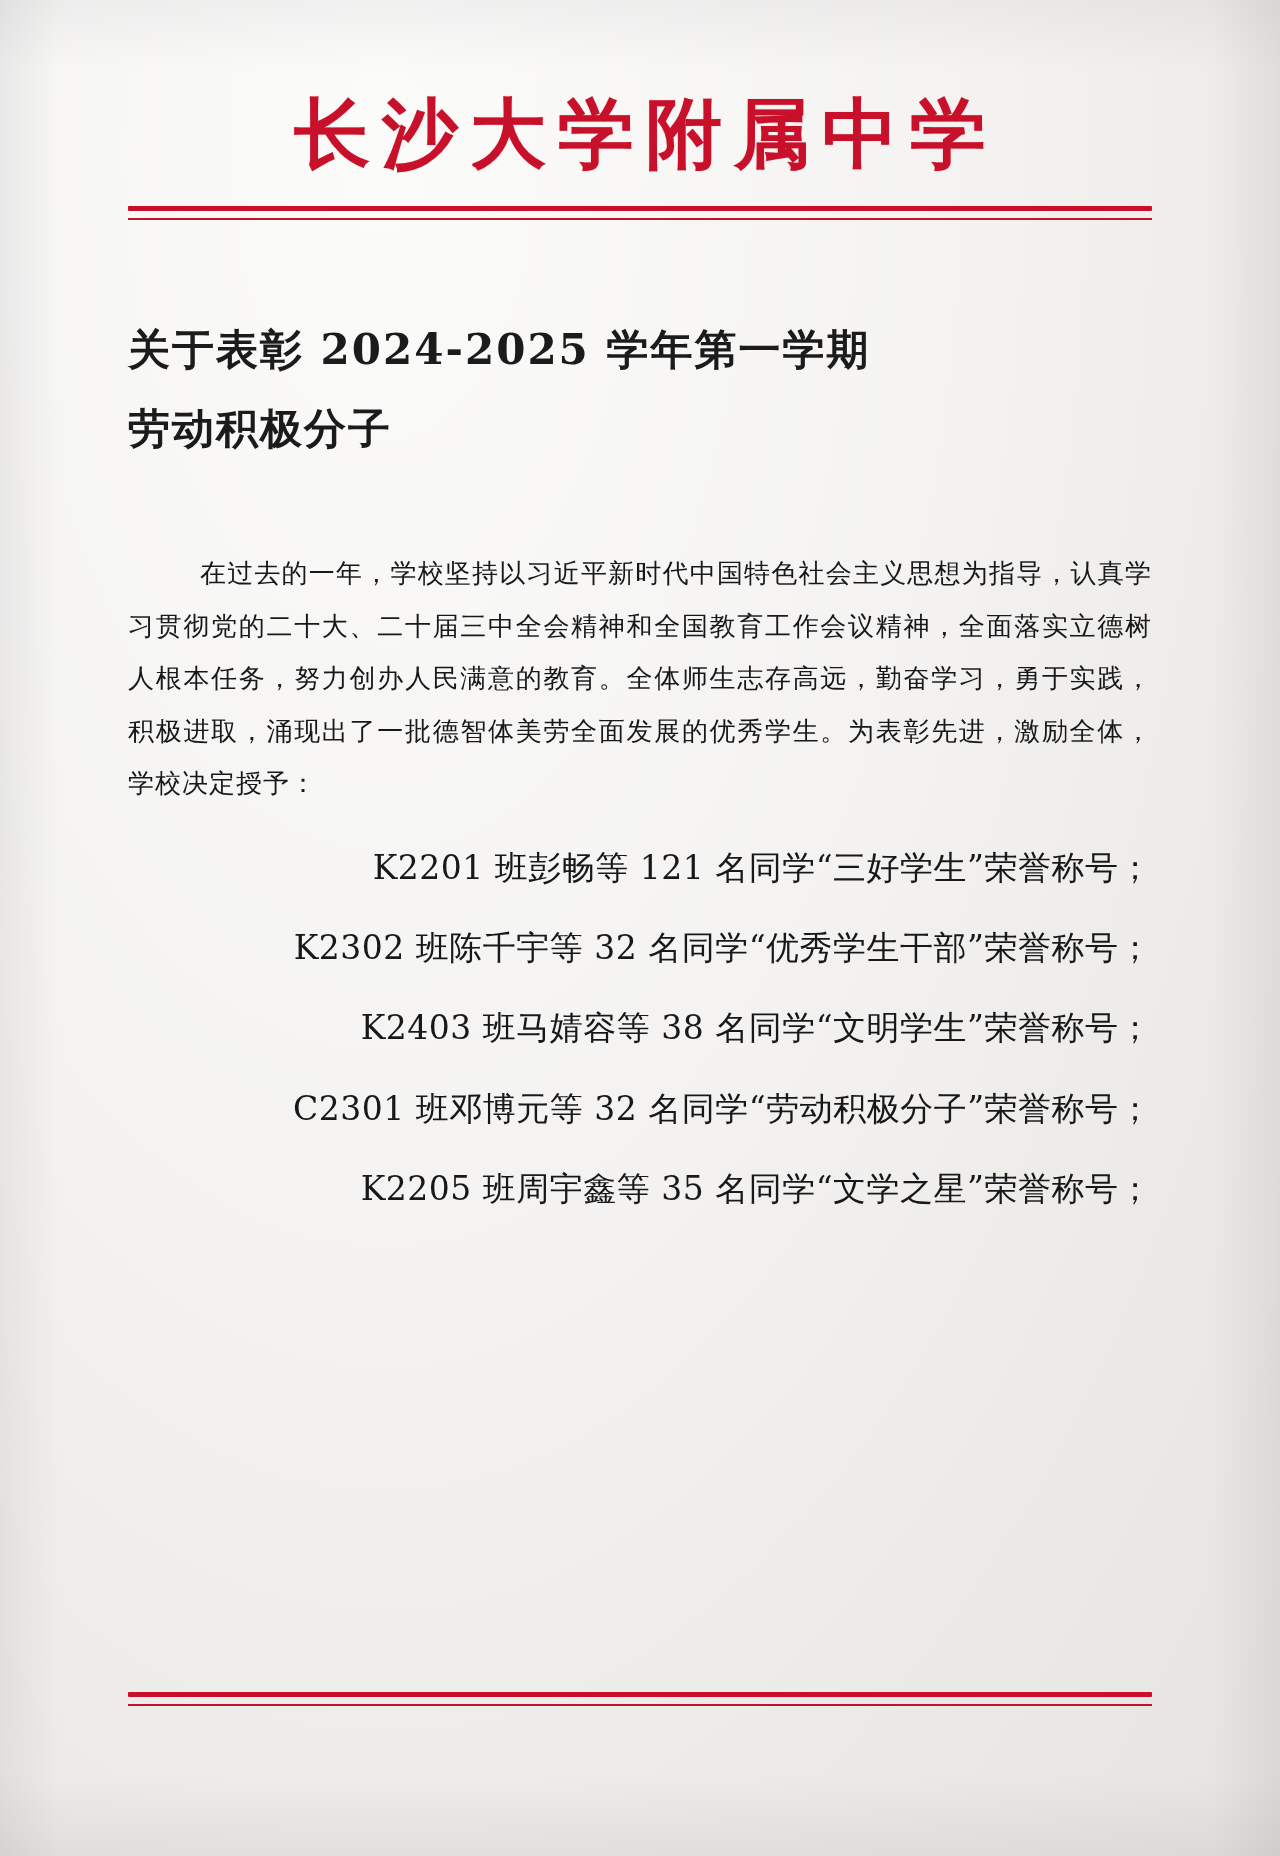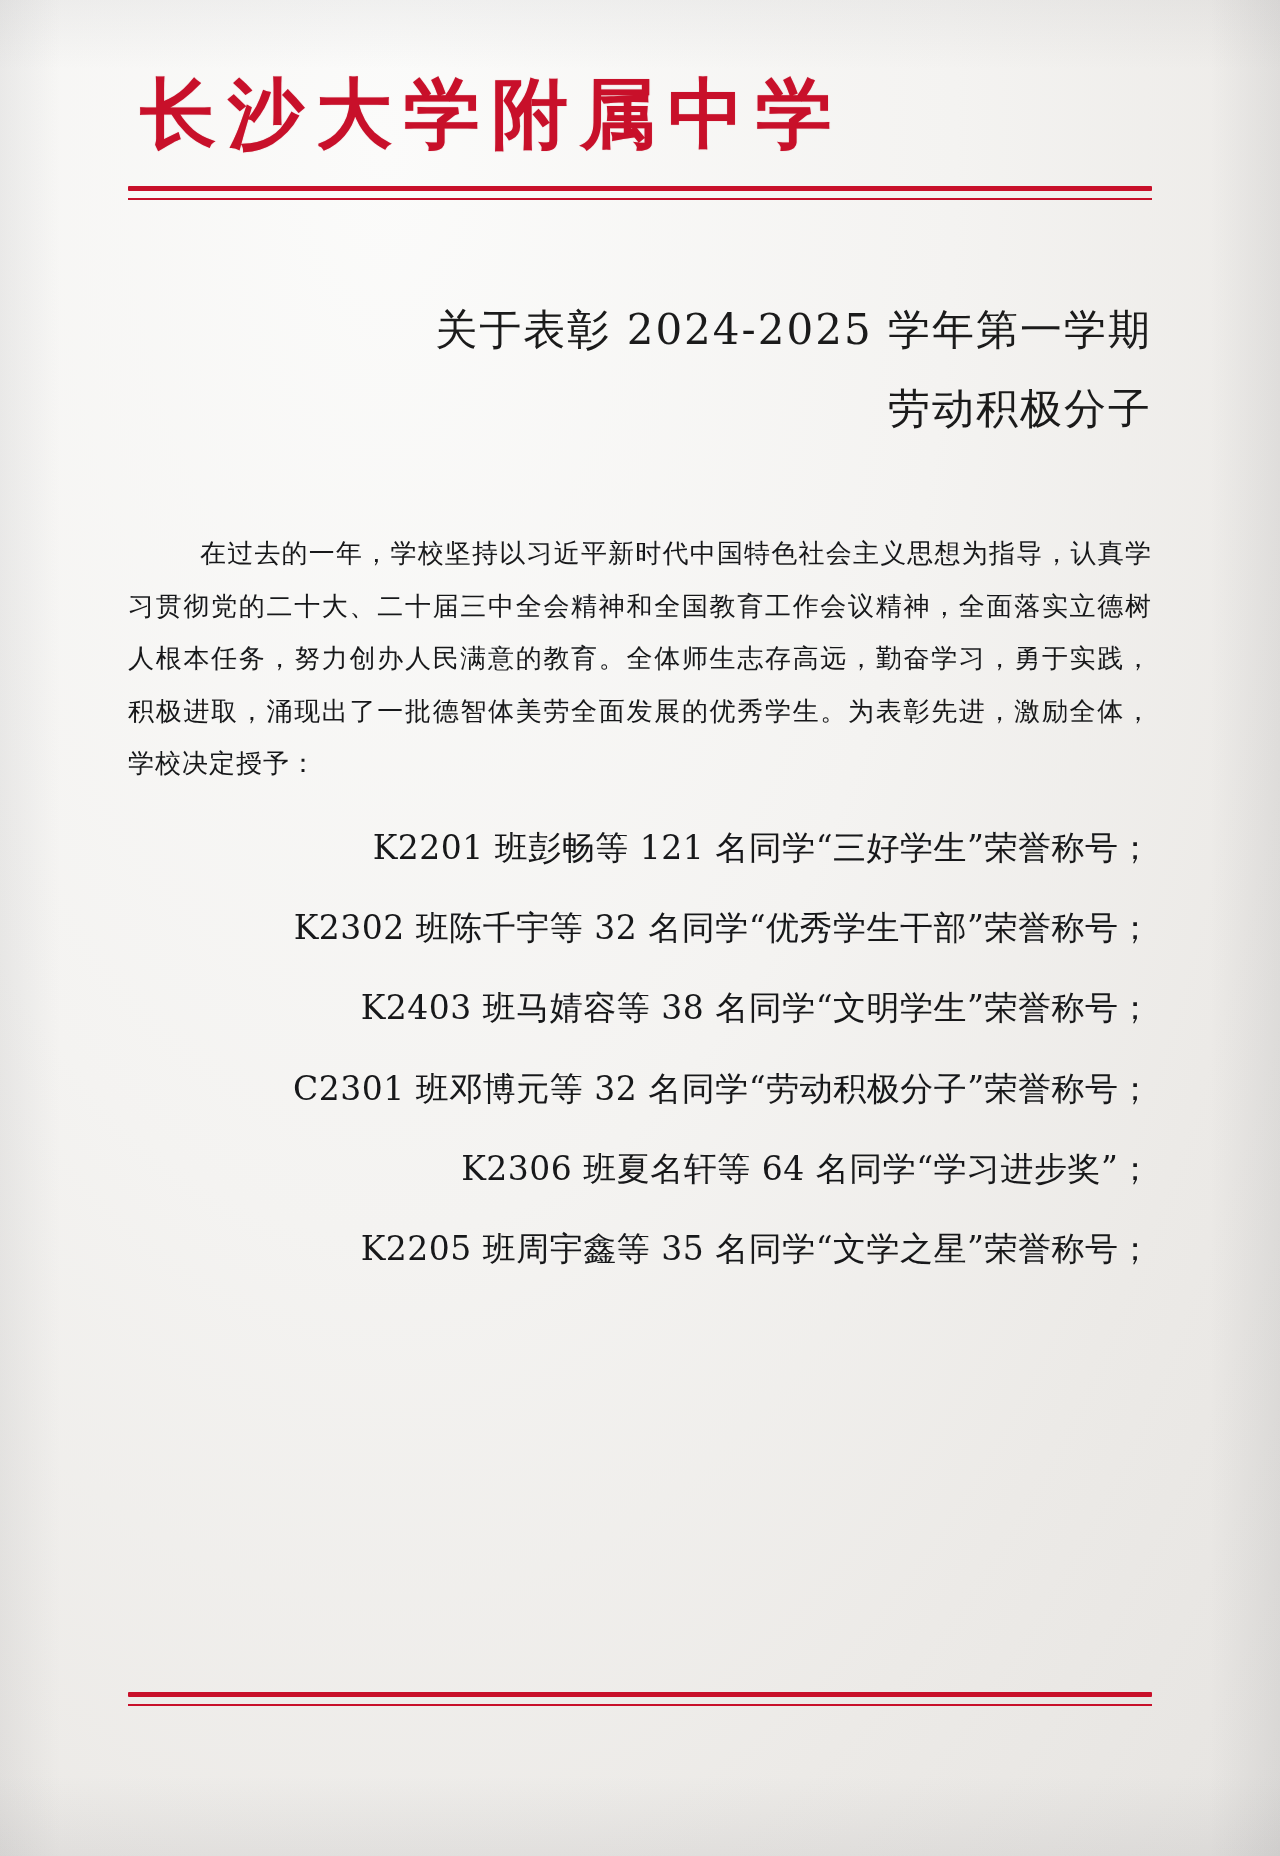--- a/index.html
+++ b/index.html
@@ -37,22 +37,22 @@
   }
 
   .content {
     position: relative;
     z-index: 2;
     padding: 0 128px;
   }
 
   
   .masthead {
-    padding-top: 72px;
-    text-align: left;
+    padding-top: 92px;
+    text-align: center;
   }
   .org-title {
     color: #c8102a;
     font-family: "DejaVu Serif", "Liberation Serif", serif;
     font-weight: 700;
     font-size: 76px;
     letter-spacing: 12px;
     line-height: 1.1;
     text-shadow: 0 0 1px rgba(180,10,30,0.45);
     white-space: nowrap;
@@ -69,24 +69,24 @@
   }
   .rule-thin {
     height: 2px;
     background: #c8102a;
     margin-top: 7px;
   }
 
   
   .doc-title {
     margin-top: 90px;
-    text-align: right;
+    text-align: left;
     color: #1b1b1b;
     font-size: 42px;
-    font-weight: 400;
+    font-weight: 700;
     line-height: 1.9;
     letter-spacing: 2px;
   }
 
   
   .body-text {
     margin-top: 78px;
     color: #17181a;
     font-size: 26px;
     line-height: 2.02;
@@ -149,21 +149,20 @@
 
     <div class="body-text">
       <p class="para">在过去的一年，学校坚持以习近平新时代中国特色社会主义思想为指导，认真学习贯彻党的二十大、二十届三中全会精神和全国教育工作会议精神，全面落实立德树人根本任务，努力创办人民满意的教育。全体师生志存高远，勤奋学习，勇于实践，积极进取，涌现出了一批德智体美劳全面发展的优秀学生。为表彰先进，激励全体，学校决定授予：</p>
     </div>
 
     <div class="award-list">
       <div class="award-item">K2201 班彭畅等 121 名同学“三好学生”荣誉称号；</div>
       <div class="award-item">K2302 班陈千宇等 32 名同学“优秀学生干部”荣誉称号；</div>
       <div class="award-item">K2403 班马婧容等 38 名同学“文明学生”荣誉称号；</div>
       <div class="award-item">C2301 班邓博元等 32 名同学“劳动积极分子”荣誉称号；</div>
-      <div class="award-item">K2306 班夏名轩等 64 名同学“学习进步奖”；</div>
       <div class="award-item">K2205 班周宇鑫等 35 名同学“文学之星”荣誉称号；</div>
     </div>
 
   </div>
 
   <div class="footer-rules">
     <div class="rule-thick"></div>
     <div class="rule-thin"></div>
   </div>
 

